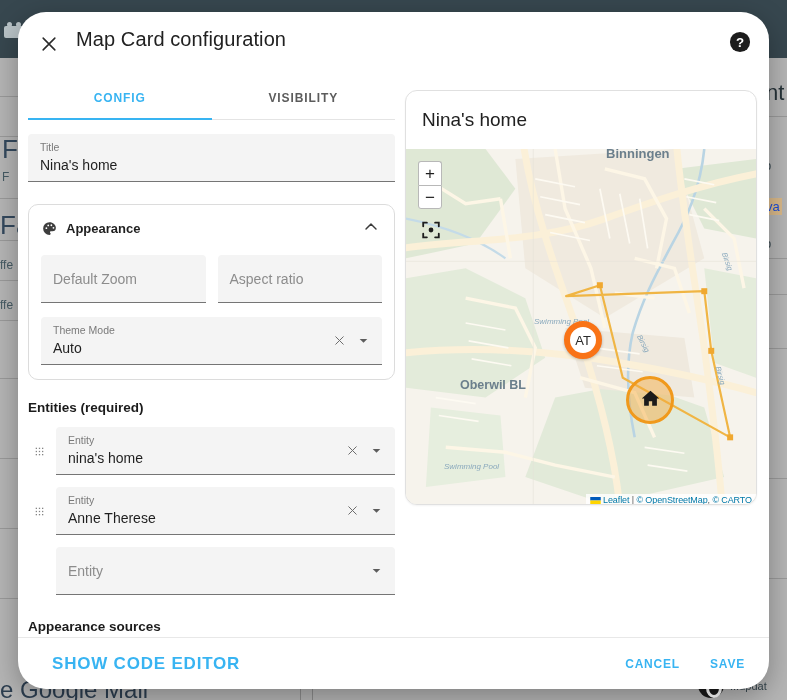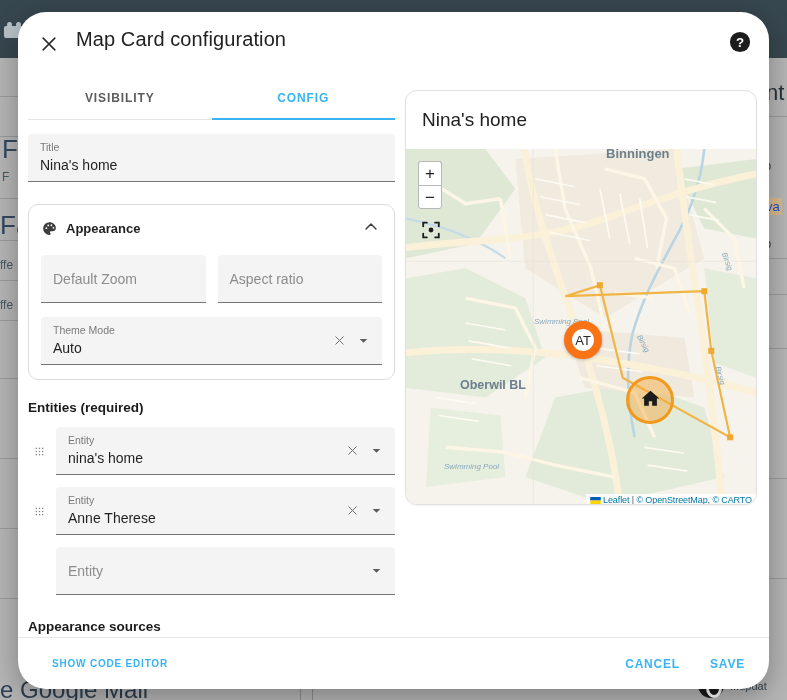--- a/index.html
+++ b/index.html
@@ -149,21 +149,21 @@
   .entity-row .field { flex: 1; }
   .entity-spacer { width: 28px; flex: 0 0 28px; }
 
   
   #dlg-footer {
     position: absolute; left: 0; right: 0; bottom: 0; height: 52px;
     border-top: 1px solid #e8e8e8; display: flex; align-items: center;
   }
   #show-code-editor {
     margin-left: 28px; background: transparent; border: none; cursor: pointer;
-    font-size: 10px; font-weight: bold; letter-spacing: 0.8px; color: #38b4f2;
+    font-size: 17px; font-weight: bold; letter-spacing: 0.8px; color: #38b4f2;
     font-family: "Liberation Sans", sans-serif; padding: 8px 6px;
   }
   #footer-right { margin-left: auto; margin-right: 18px; display: flex; gap: 18px; }
   #footer-right button {
     background: transparent; border: none; cursor: pointer;
     font-size: 12px; font-weight: bold; letter-spacing: 0.8px; color: #38b4f2;
     font-family: "Liberation Sans", sans-serif; padding: 8px 6px;
   }
 
   
@@ -194,21 +194,21 @@
   #map-attrib {
     position: absolute; right: 0; bottom: 0; background: rgba(255,255,255,0.82);
     font-size: 9px; color: #5a5a5a; padding: 1px 4px;
     font-family: "Liberation Sans", sans-serif; letter-spacing: -0.1px;
   }
   #map-attrib a { color: #0078a8; text-decoration: none; }
   .ua-flag { display: inline-block; width: 11px; height: 7px; vertical-align: -1px; }
 
   .marker-at {
     position: absolute; width: 38px; height: 38px; border-radius: 50%;
-    background: #fff; border: 8px solid #f97316;
+    background: #fff; border: 6px solid #f97316;
     display: flex; align-items: center; justify-content: center;
     font-size: 13px; color: #2b2b2b; box-shadow: 0 1px 3px rgba(0,0,0,0.25);
   }
   .marker-home {
     position: absolute; width: 48px; height: 48px; border-radius: 50%;
     background: rgba(243,169,59,0.45); border: 3px solid #f0991c;
     display: flex; align-items: center; justify-content: center;
   }
   .map-label { position: absolute; font-weight: bold; color: #6b7f8c; }
   .map-label-water { position: absolute; color: #8aa9bd; font-style: italic; }
@@ -280,22 +280,22 @@
         </svg>
       </span>
     </button>
   </div>
 
   <div id="dlg-body">
 
     <div id="left-pane">
 
       <div id="tabs">
+        <button class="tab active">CONFIG</button>
         <button class="tab">VISIBILITY</button>
-        <button class="tab active">CONFIG</button>
       </div>
 
       <div id="title-field" class="field">
         <div class="flabel">Title</div>
         <div class="fvalue">Nina's home</div>
       </div>
 
       <div id="appearance-card">
         <div id="app-head">
           <span class="palette">

